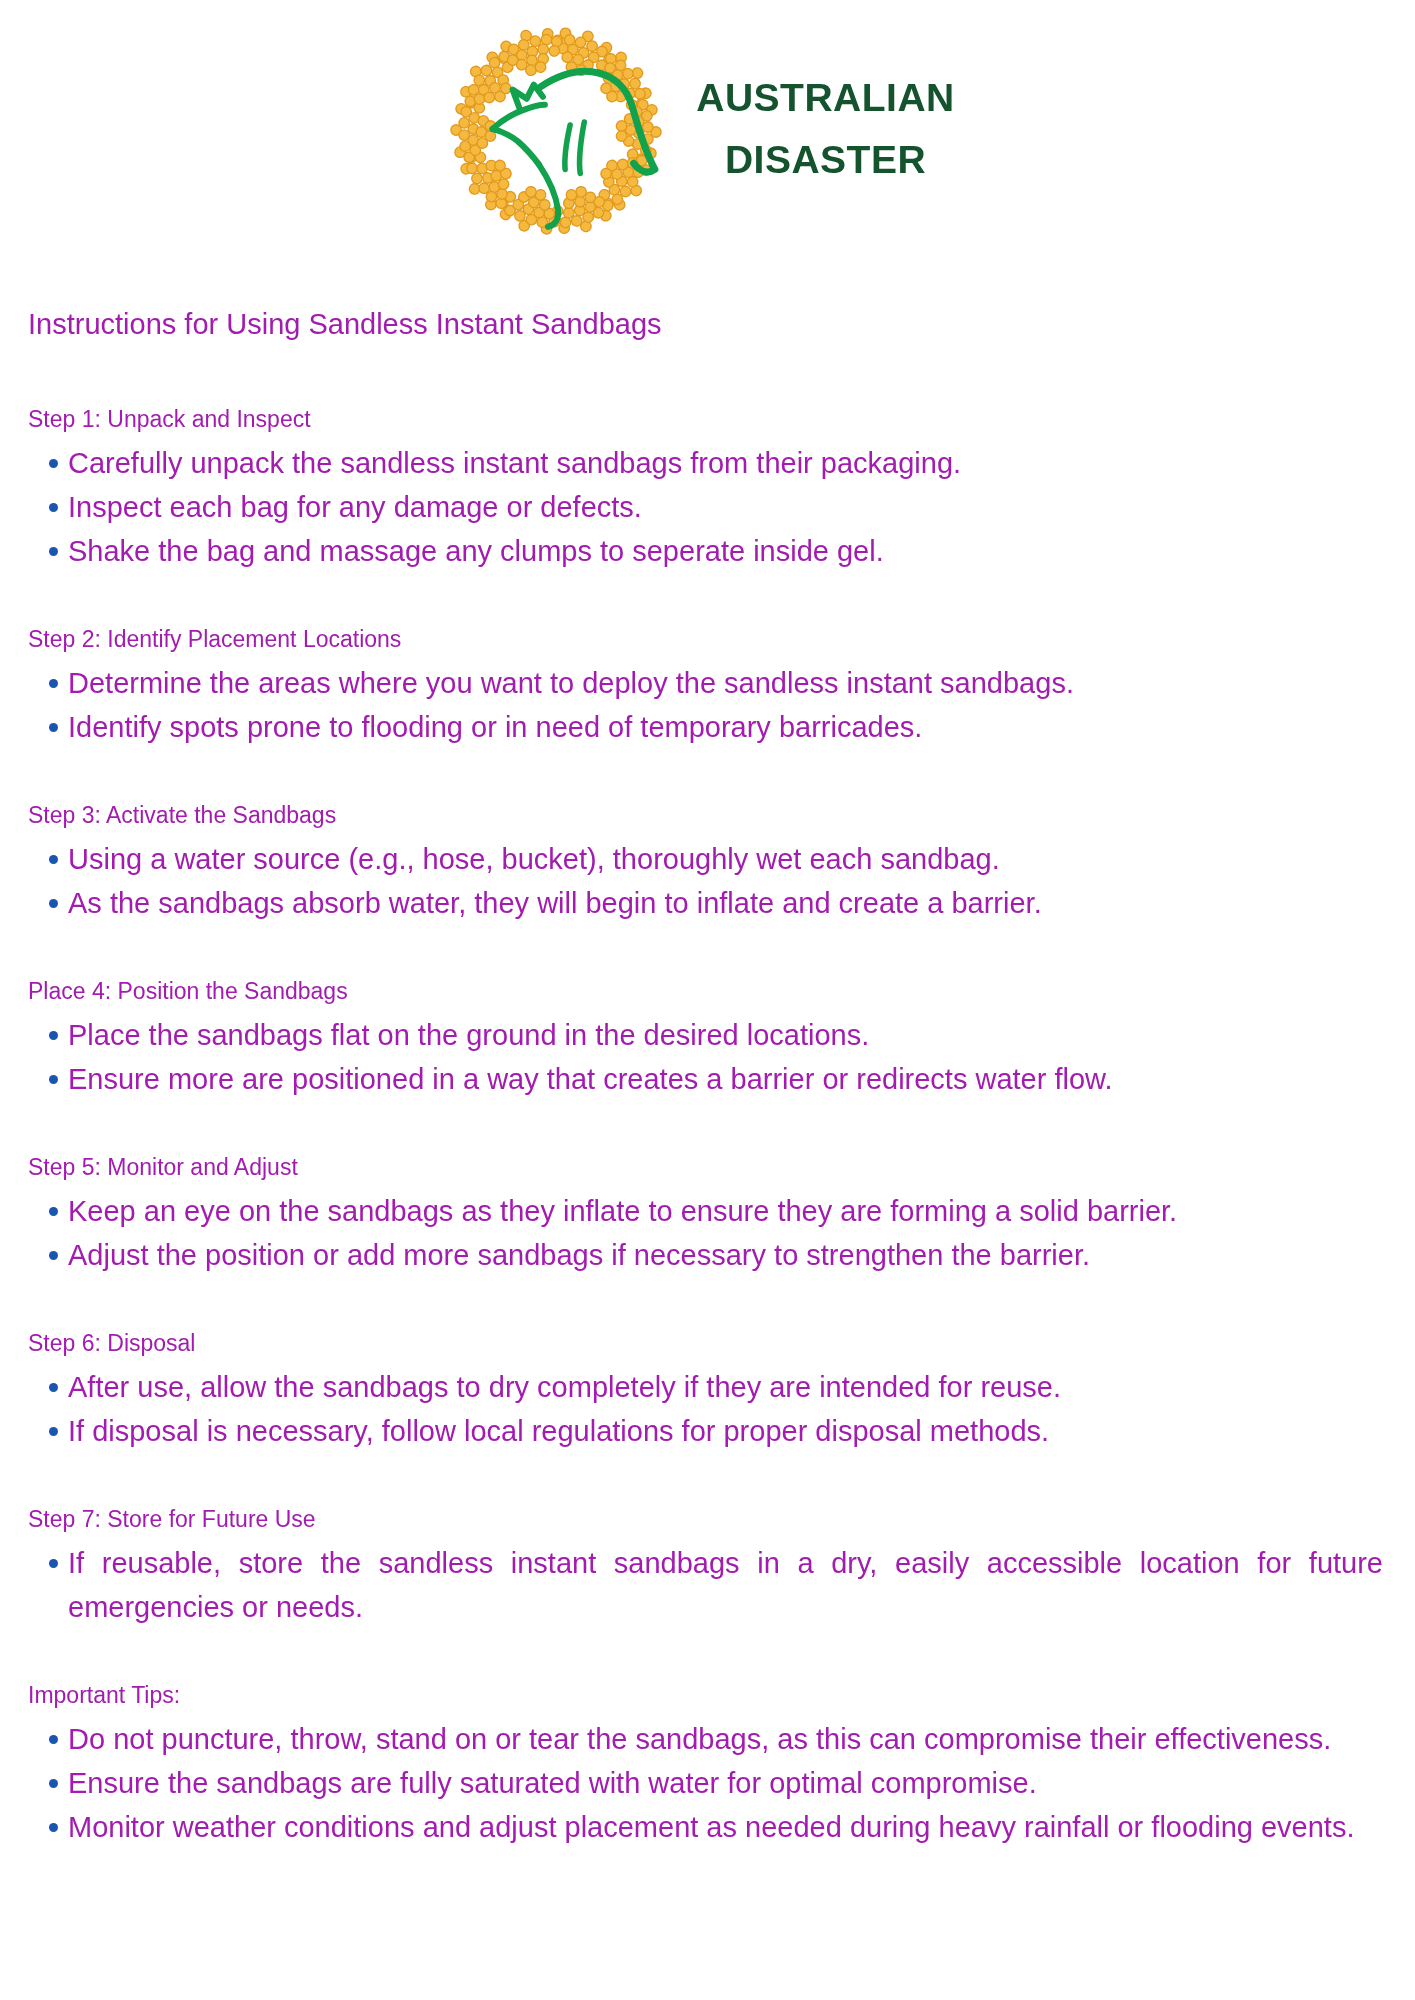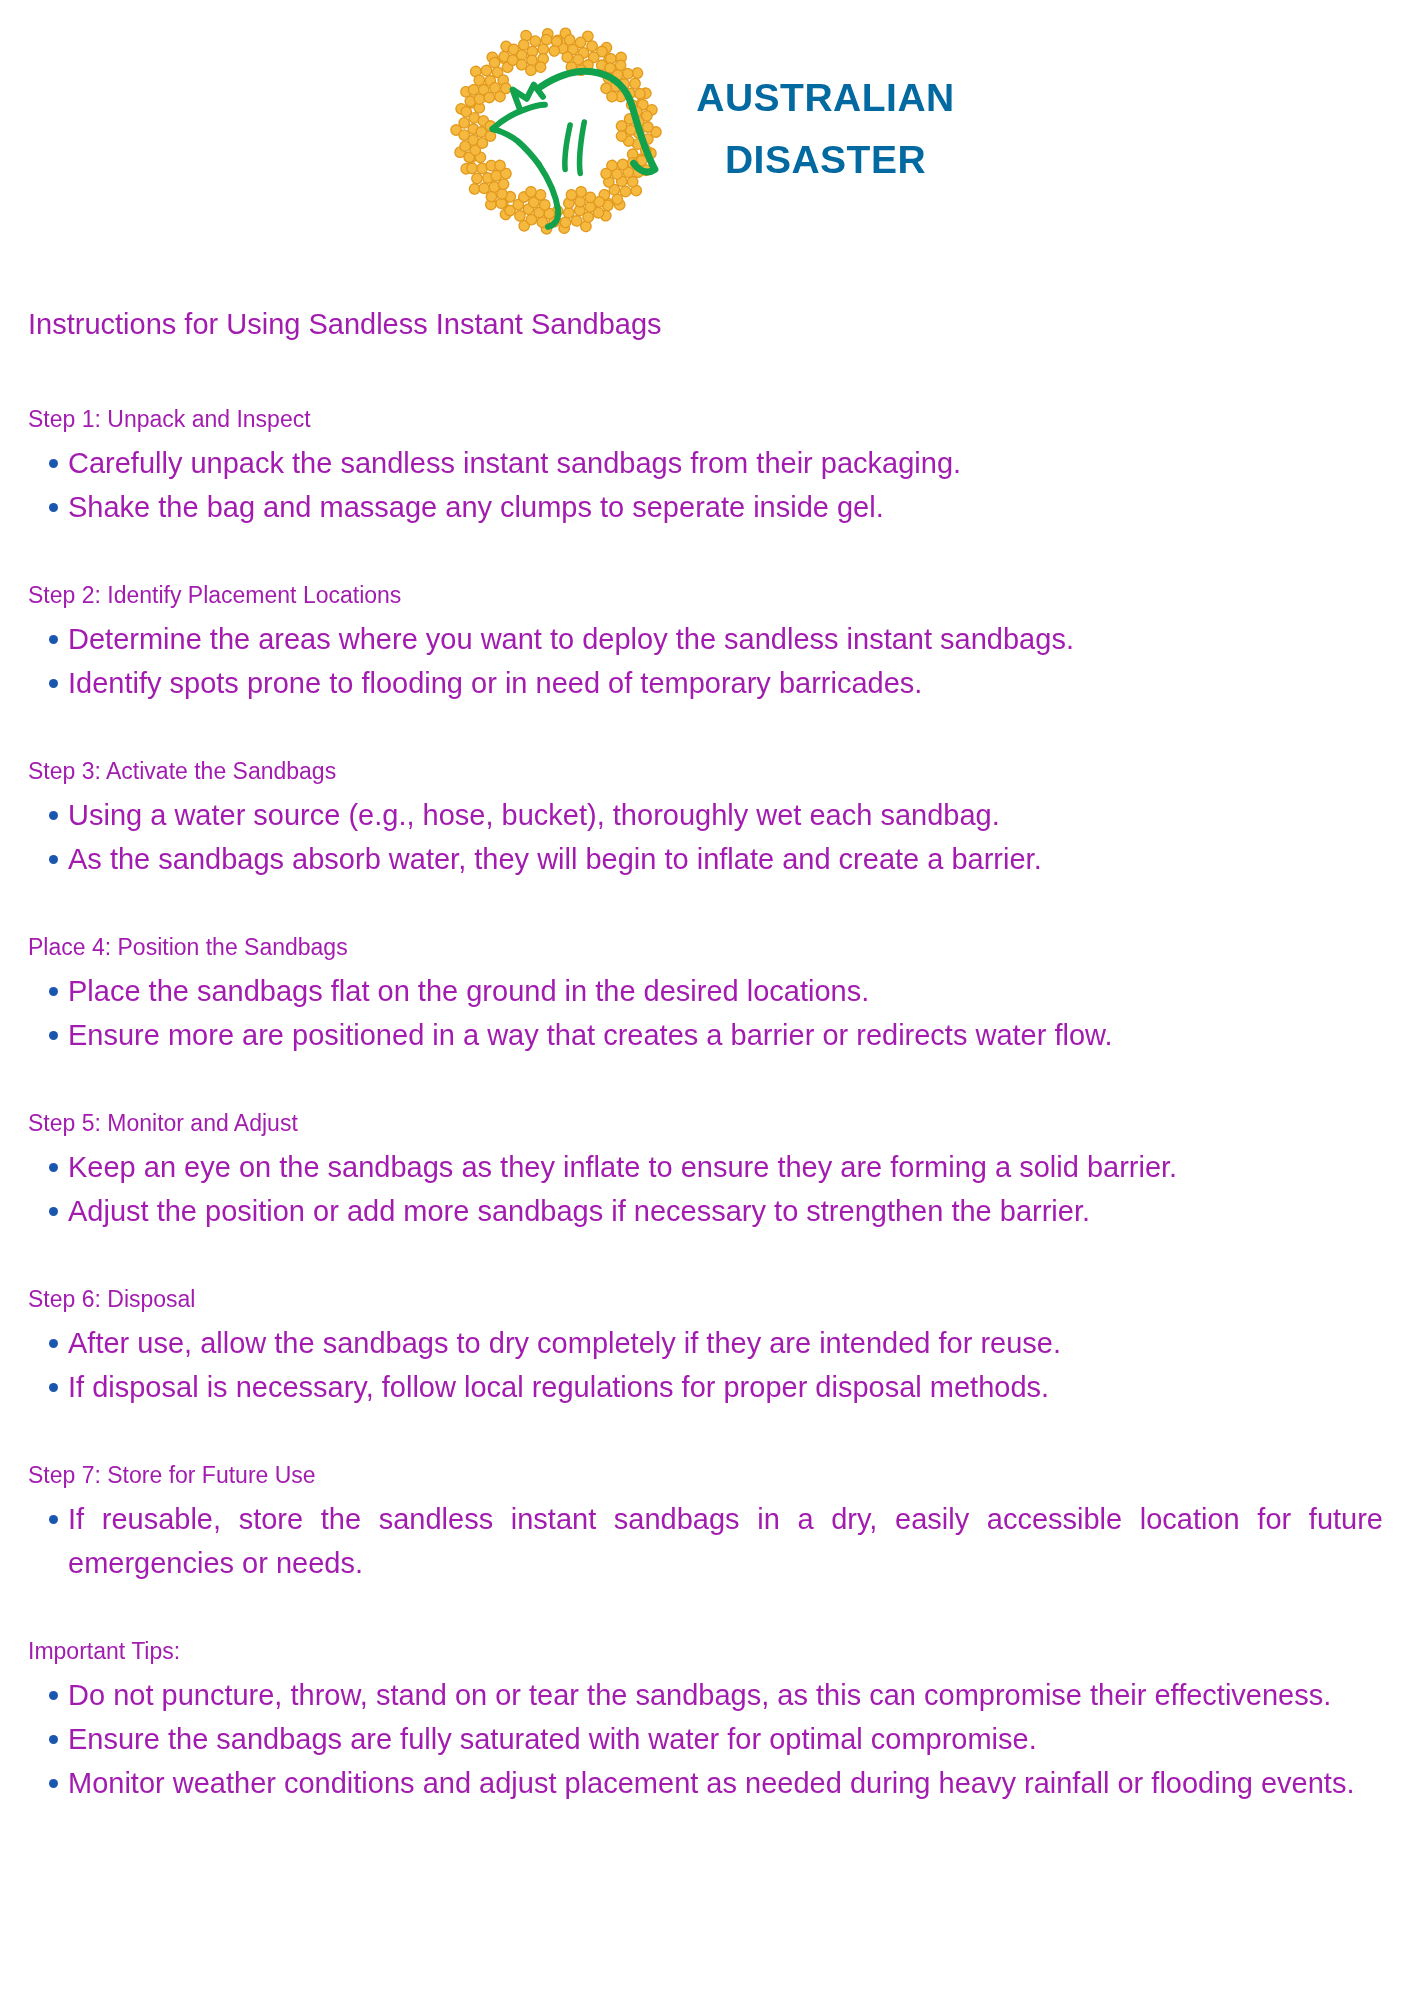--- a/index.html
+++ b/index.html
@@ -22,21 +22,21 @@
     align-items: center;
     gap: 14px;
     padding-top: 18px;
   }
   .emblem {
     width: 222px;
     height: 222px;
     flex: 0 0 auto;
   }
   .wordmark {
-    color: #0369a1;
+    color: #14532d;
     font-size: 39px;
     font-weight: bold;
     line-height: 62px;
     text-align: center;
     letter-spacing: 0.5px;
     min-width: 290px;
   }
   
   .doc {
     color: #a21caf;
@@ -145,20 +145,21 @@
   </div>
 
   <div class="doc">
 
     <h1 class="doc-title">Instructions for Using Sandless Instant Sandbags</h1>
 
     <div class="section">
       <h2 class="section-heading">Step 1: Unpack and Inspect</h2>
       <ul class="bullets">
         <li>Carefully unpack the sandless instant sandbags from their packaging.</li>
+        <li>Inspect each bag for any damage or defects.</li>
         <li>Shake the bag and massage any clumps to seperate inside gel.</li>
       </ul>
     </div>
 
     <div class="section">
       <h2 class="section-heading">Step 2: Identify Placement Locations</h2>
       <ul class="bullets">
         <li>Determine the areas where you want to deploy the sandless instant sandbags.</li>
         <li>Identify spots prone to flooding or in need of temporary barricades.</li>
       </ul>

